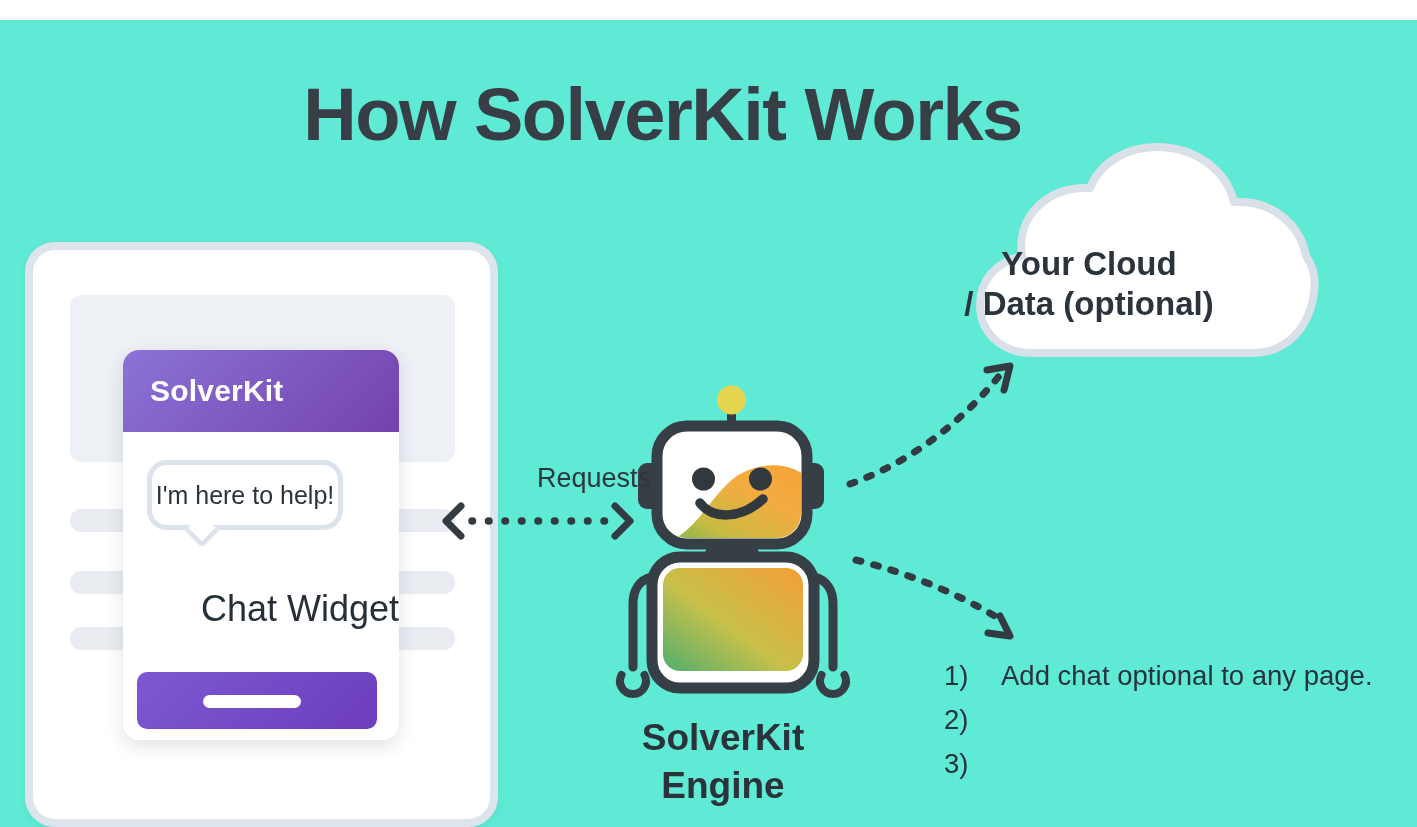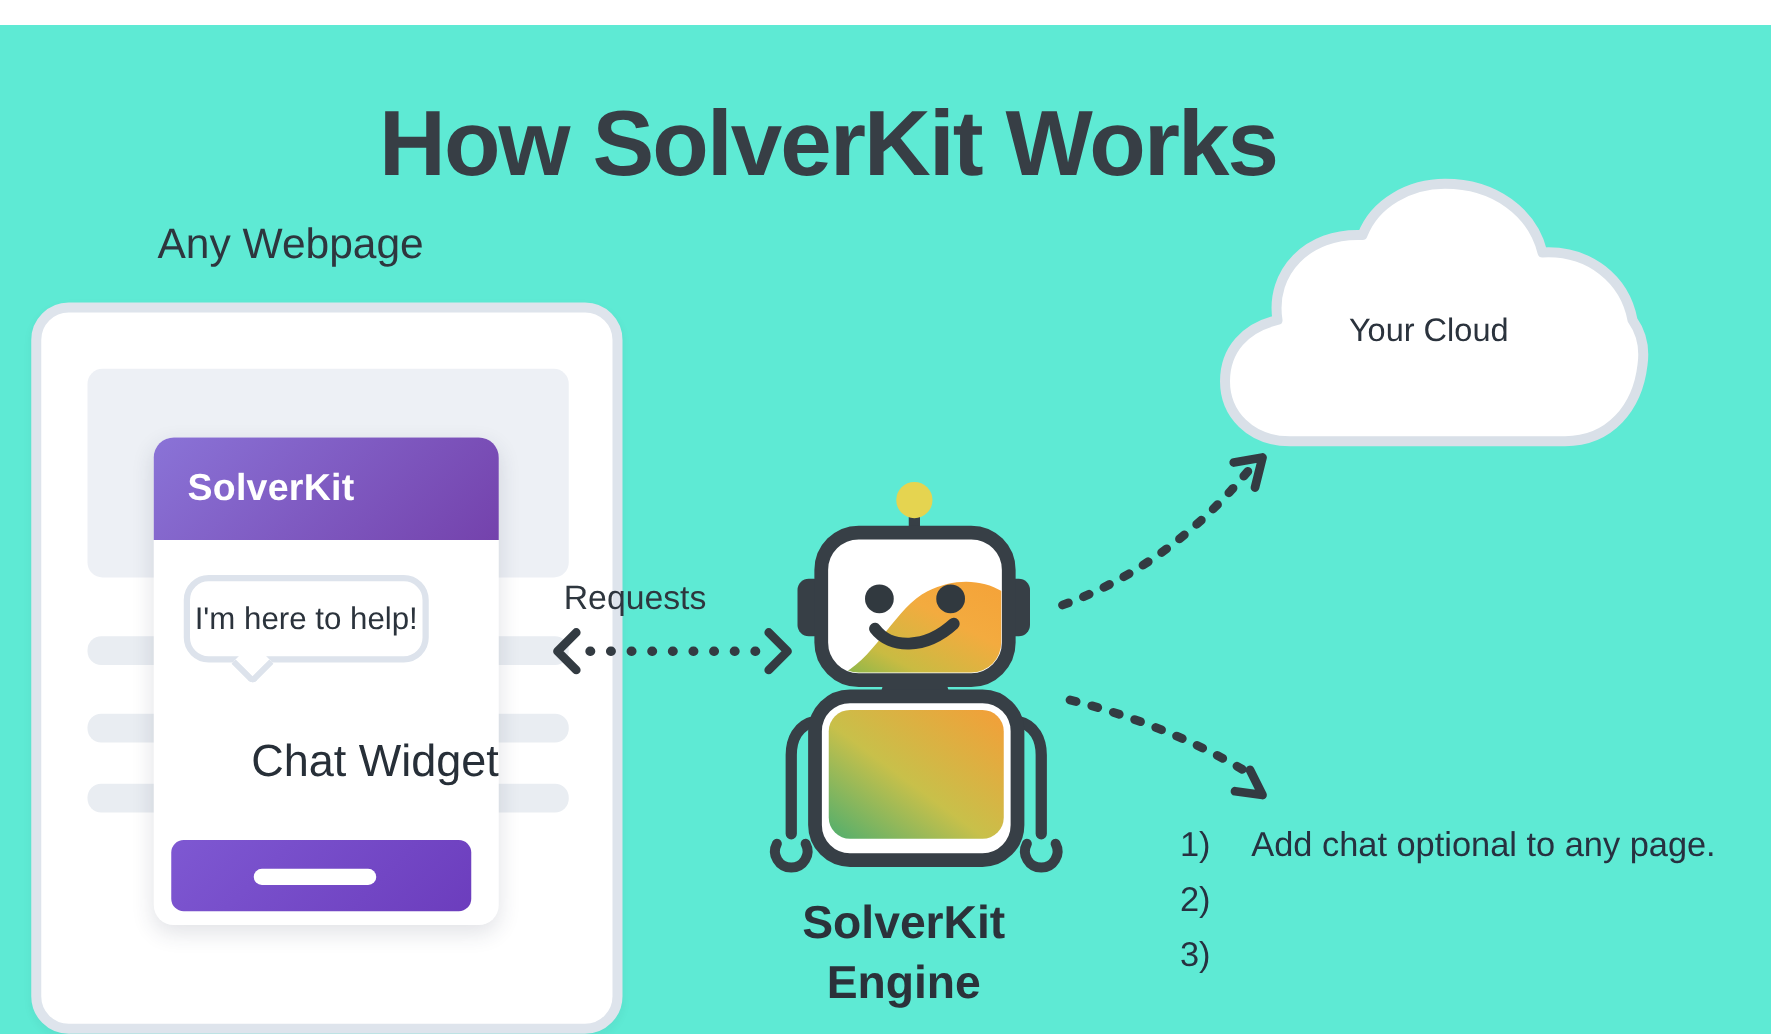--- a/index.html
+++ b/index.html
@@ -144,34 +144,34 @@
     left: 0; top: 0;
     width: 1417px; height: 827px;
     z-index: 2;
     pointer-events: none;
   }
 
   
   .requests-label {
     left: 451px; top: 443px;
     width: 200px;
-    text-align: left;
+    text-align: right;
     font-size: 27px;
     font-weight: 500;
     color: #2e363e;
     z-index: 3;
   }
 
   
   .cloud-label {
-    left: 998px; top: 224px;
+    left: 944px; top: 224px;
     width: 290px;
     text-align: center;
-    font-size: 26px;
-    font-weight: 400;
+    font-size: 33px;
+    font-weight: 700;
     color: #2b333d;
     line-height: 40px;
     z-index: 3;
   }
 
   
   .engine-label {
     left: 593px; top: 694px;
     width: 260px;
     text-align: center;
@@ -198,21 +198,20 @@
   .step-num { width: 57px; flex: 0 0 57px; }
   .step-text { flex: 1; }
 </style>
 </head>
 <body>
 
 <div class="canvas">
 
   <h1 class="abs page-title">How SolverKit Works</h1>
 
-  <div class="abs webpage-label">Any Webpage</div>
 
   <div class="abs browser-frame"></div>
   <div class="abs page-panel"></div>
   <div class="abs page-bar bar-1"></div>
   <div class="abs page-bar bar-2"></div>
   <div class="abs page-bar bar-3"></div>
 
   <div class="abs chat-widget">
     <div class="widget-header">
       <span class="widget-header-title">SolverKit</span>
@@ -299,20 +298,21 @@
 
       <rect x="652" y="537" width="162" height="131" rx="28" fill="#ffffff" stroke="#373f46" stroke-width="11"></rect>
       <rect x="663" y="548" width="140" height="103" rx="17" fill="url(#bodyGrad)"></rect>
     </g>
   </svg>
 
   <div class="abs requests-label">Requests</div>
 
   <div class="abs cloud-label">
     <div>Your Cloud</div>
+    <div>/ Data (optional)</div>
   </div>
 
   <div class="abs engine-label">
     <div>SolverKit</div>
     <div>Engine</div>
   </div>
 
   <div class="abs steps">
     <div class="step-row">
       <span class="step-num">1)</span>

